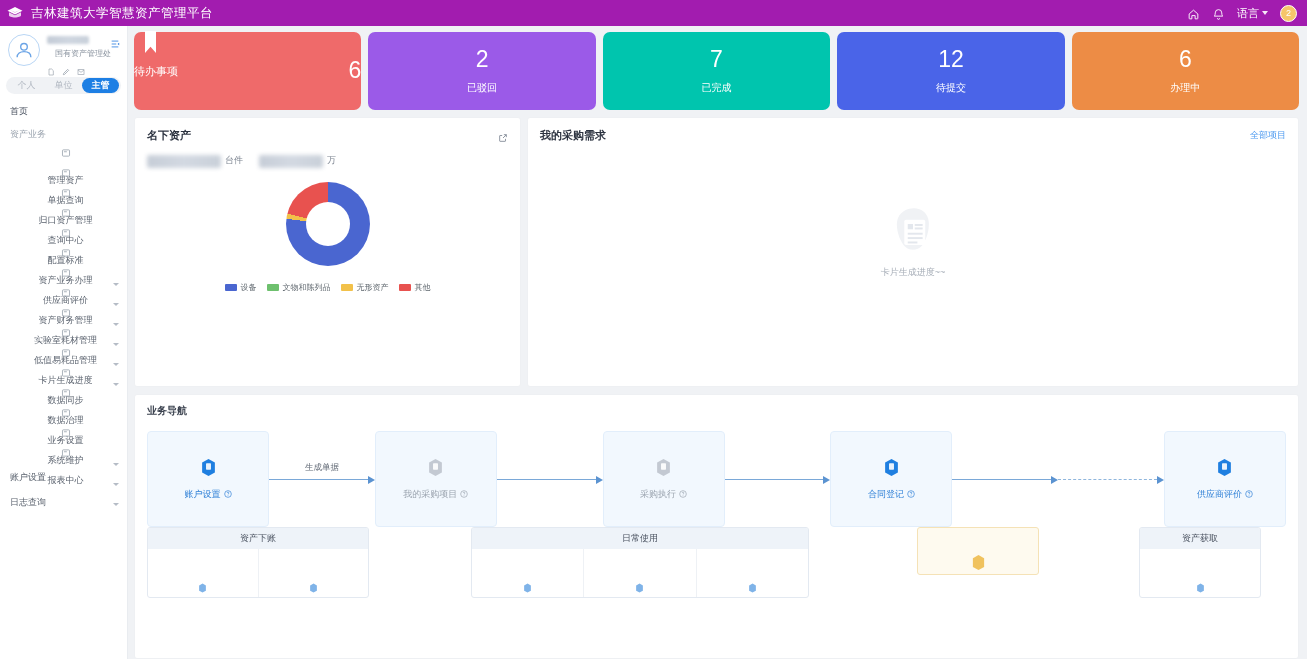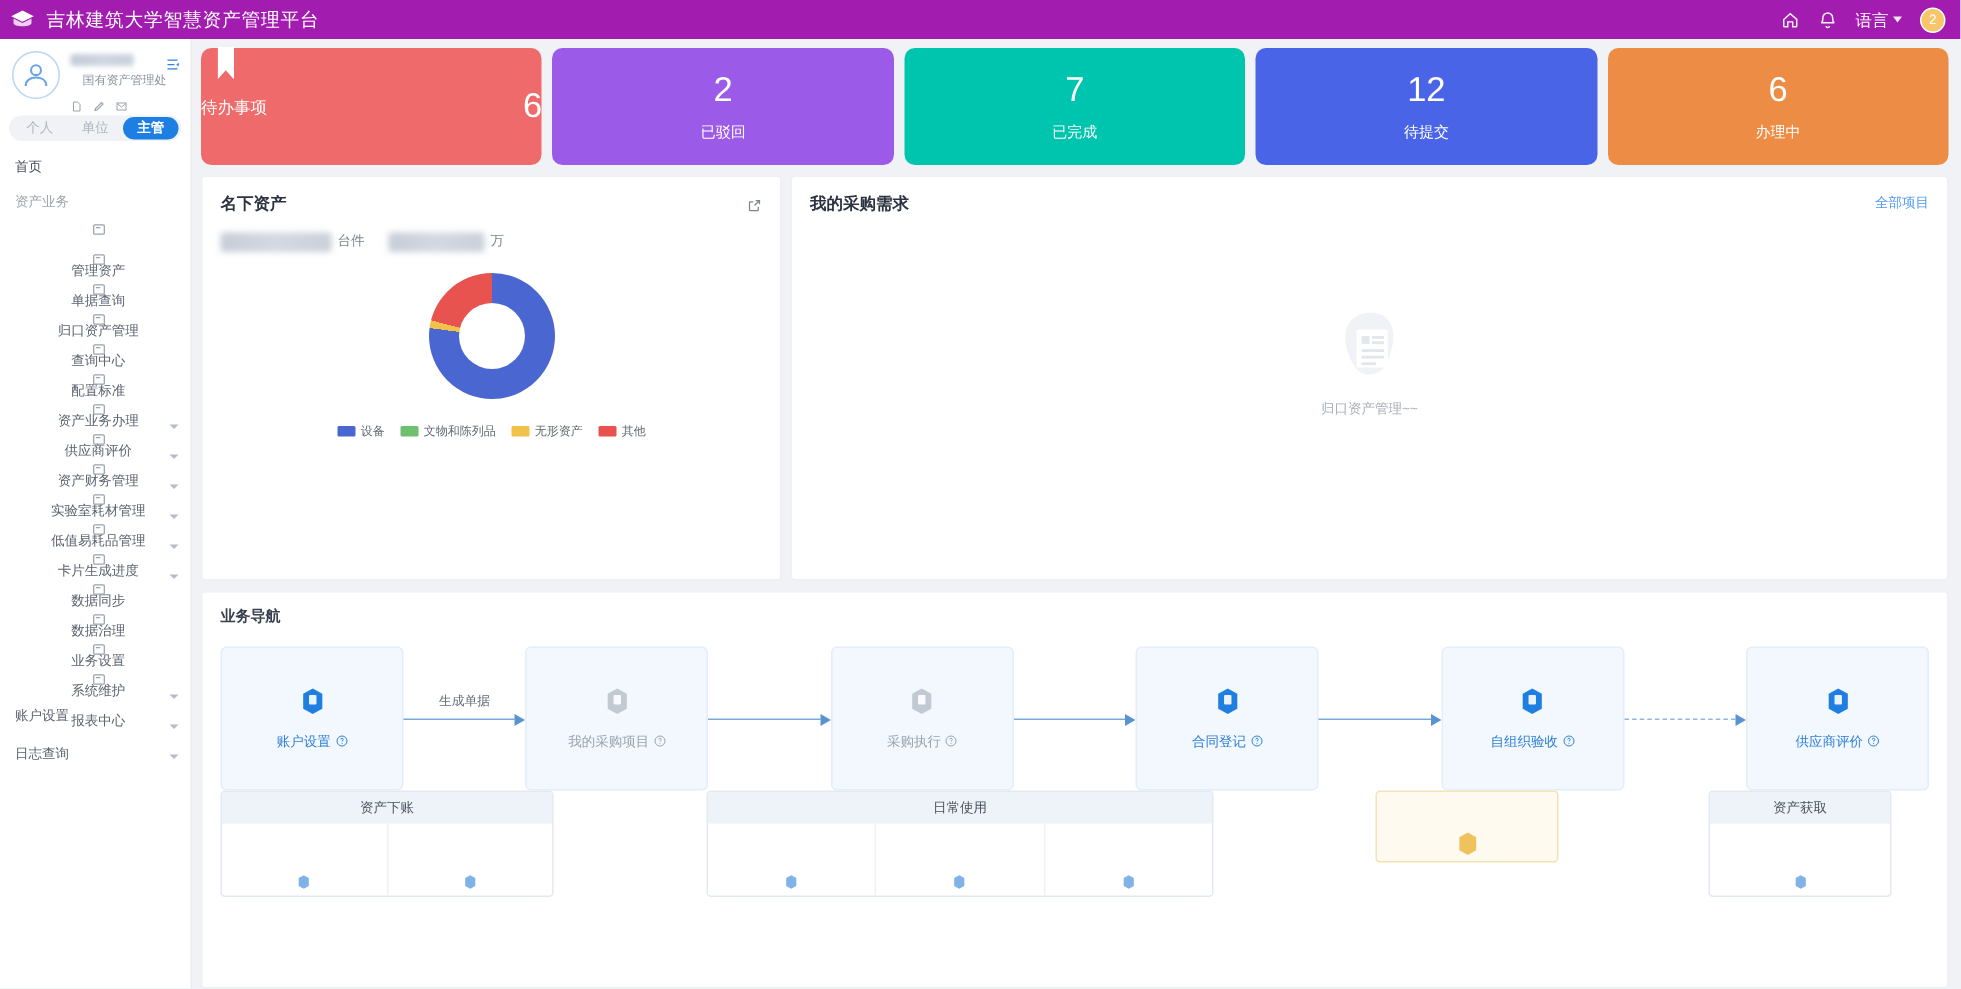--- a/index.html
+++ b/index.html
@@ -454,21 +454,21 @@
               <path d="M14 20c2-9 10-14 19-14s16 6 17 15c1 10-3 22-8 28-4 5-14 6-19 1-6-6-11-20-9-30Z" fill="#eef0f4"></path>
               <rect x="22" y="19" width="24" height="29" rx="2" fill="#ffffff"></rect>
               <rect x="26" y="24" width="6" height="6" fill="#dfe3ea"></rect>
               <rect x="34" y="24" width="9" height="2.2" fill="#dfe3ea"></rect>
               <rect x="34" y="28" width="9" height="2.2" fill="#dfe3ea"></rect>
               <rect x="26" y="34" width="17" height="2.2" fill="#dfe3ea"></rect>
               <rect x="26" y="39" width="17" height="2.2" fill="#dfe3ea"></rect>
               <rect x="26" y="44" width="11" height="2.2" fill="#dfe3ea"></rect>
             </svg>
           </span>
-          <div class="empty-tx">归口资产管理~~</div>
+          <div class="empty-tx">卡片生成进度~~</div>
         </div>
       </div>
     </div>
 
     <div class="bizwrap">
       <div class="biz-title">业务导航</div>
 
       <div class="flow" id="flow-row">
           <div class="node">
             <span class="nico"><svg viewBox="0 0 24 26" width="17" height="19">
@@ -535,34 +535,20 @@
               <svg viewBox="0 0 24 24" width="8" height="8">
                 <circle cx="12" cy="12" r="10" fill="none" stroke="currentColor" stroke-width="2"></circle>
                 <path d="M9.5 9a2.5 2.5 0 1 1 3 2.5v1.5" fill="none" stroke="currentColor" stroke-width="2"></path>
                 <circle cx="12" cy="17" r="1.1" fill="currentColor"></circle>
               </svg>
             </span>
           </div>
           <div class="conn">
             <span class="line"></span>
             <span class="head"></span>
-          </div>
-          <div class="node">
-            <span class="nico"><svg viewBox="0 0 24 26" width="17" height="19">
-                <path d="M12 1l9 5v14l-9 5-9-5V6z" fill="#1f7fe0"></path>
-                <rect x="8.5" y="7" width="7" height="9" rx="1" fill="#ffffff" opacity=".9"></rect>
-              </svg></span>
-            <span class="nlbl">
-              <span>自组织验收</span>
-              <svg viewBox="0 0 24 24" width="8" height="8">
-                <circle cx="12" cy="12" r="10" fill="none" stroke="currentColor" stroke-width="2"></circle>
-                <path d="M9.5 9a2.5 2.5 0 1 1 3 2.5v1.5" fill="none" stroke="currentColor" stroke-width="2"></path>
-                <circle cx="12" cy="17" r="1.1" fill="currentColor"></circle>
-              </svg>
-            </span>
           </div>
           <div class="conn dashed">
             <span class="line"></span>
             <span class="head"></span>
           </div>
           <div class="node">
             <span class="nico"><svg viewBox="0 0 24 26" width="17" height="19">
                 <path d="M12 1l9 5v14l-9 5-9-5V6z" fill="#1f7fe0"></path>
                 <rect x="8.5" y="7" width="7" height="9" rx="1" fill="#ffffff" opacity=".9"></rect>
               </svg></span>

